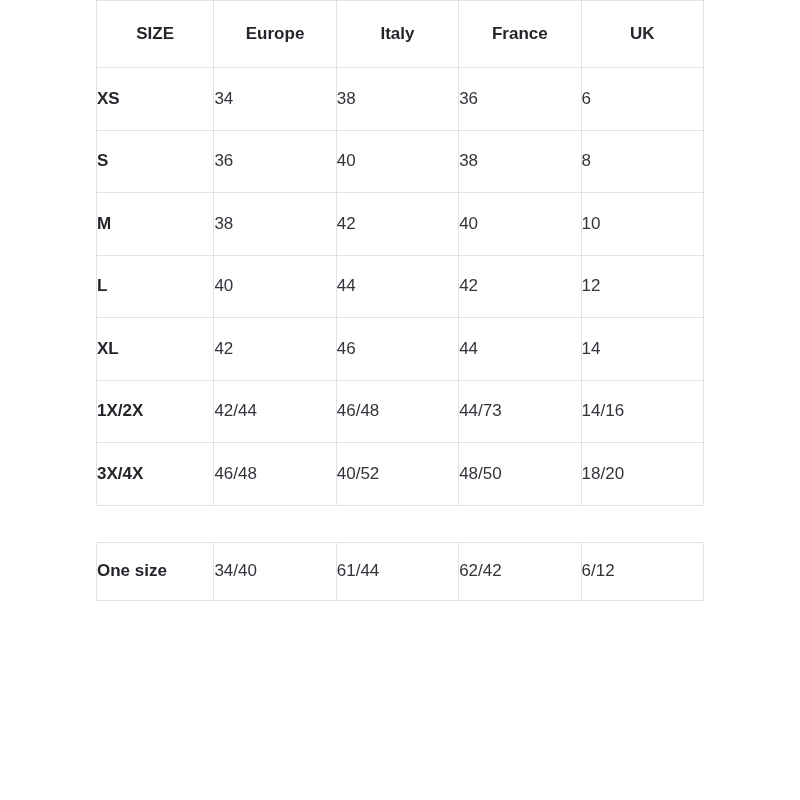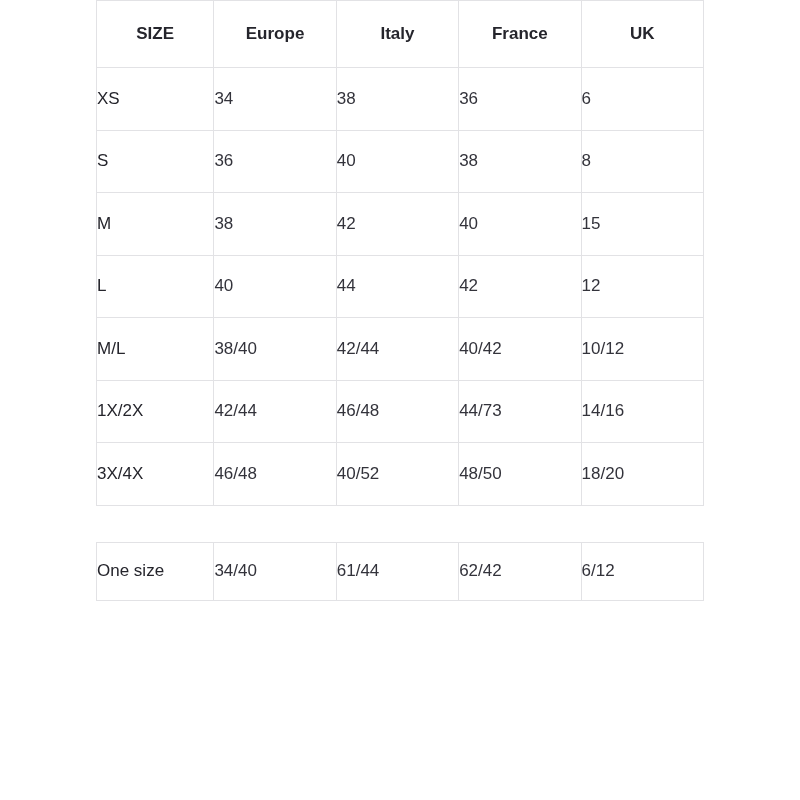--- a/index.html
+++ b/index.html
@@ -31,21 +31,21 @@
     font-weight: 400;
     color: #33333b;
     padding: 0;
   }
   table.size-table .hdr-cell {
     font-weight: 700;
     font-size: 17px;
     color: #25252c;
   }
   table.size-table .row-label {
-    font-weight: 400;
+    font-weight: 700;
     font-size: 17px;
     color: #25252c;
   }
   col.c-first { width: 117px; }
   col.c-rest  { width: 122px; }
 
   .main-table tr { height: 62.5px; }
   .main-table tr.header-row { height: 67px; }
 
   .gap { height: 36px; }
@@ -86,35 +86,35 @@
         <td>36</td>
         <td>40</td>
         <td>38</td>
         <td>8</td>
       </tr>
       <tr>
         <td class="row-label">M</td>
         <td>38</td>
         <td>42</td>
         <td>40</td>
-        <td>15</td>
+        <td>10</td>
       </tr>
       <tr>
         <td class="row-label">L</td>
         <td>40</td>
         <td>44</td>
         <td>42</td>
         <td>12</td>
       </tr>
       <tr>
-        <td class="row-label">M/L</td>
-        <td>38/40</td>
-        <td>42/44</td>
-        <td>40/42</td>
-        <td>10/12</td>
+        <td class="row-label">XL</td>
+        <td>42</td>
+        <td>46</td>
+        <td>44</td>
+        <td>14</td>
       </tr>
       <tr>
         <td class="row-label">1X/2X</td>
         <td>42/44</td>
         <td>46/48</td>
         <td>44/73</td>
         <td>14/16</td>
       </tr>
       <tr>
         <td class="row-label">3X/4X</td>

